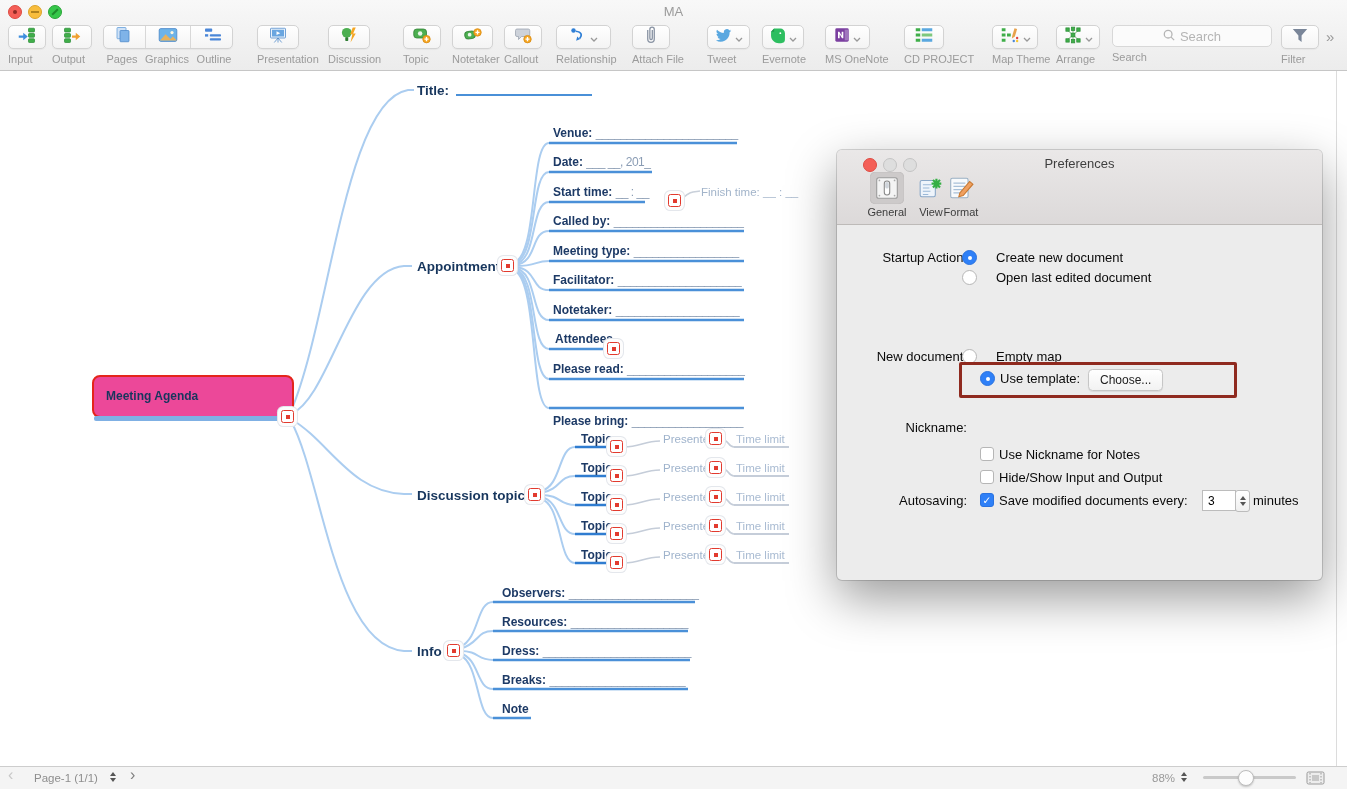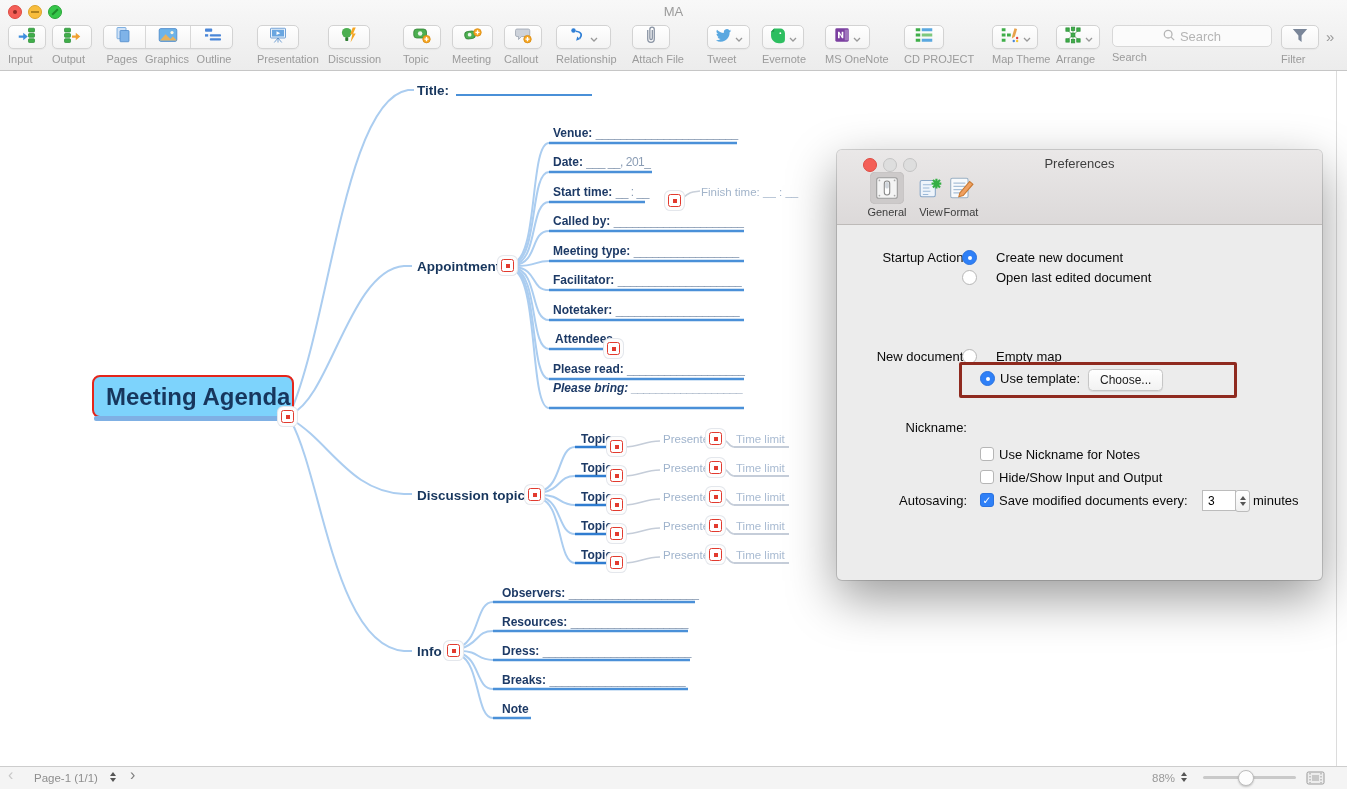--- a/index.html
+++ b/index.html
@@ -26,22 +26,22 @@
   .glabels span{position:absolute;transform:translateX(-50%);font-size:11px;color:#9b9b9b;white-space:nowrap;top:4px;}
   .sfield{height:20px;border:1px solid #d8d8d8;border-radius:5px;background:#fbfbfb;
           display:flex;align-items:center;justify-content:center;gap:5px;color:#b5b5b5;font-size:13px;}
   .chev{display:inline-block;}
   .ovf{position:absolute;top:28px;font-size:15px;color:#9a9a9a;}
   
   .canvas{position:absolute;top:70px;left:0;width:1347px;height:696px;background:#fff;z-index:1;}
   svg.lines{position:absolute;top:0;left:0;pointer-events:none;z-index:2;}
   .vedge{position:absolute;left:1336px;top:70px;width:1px;height:696px;background:#dcdcdc;z-index:3;}
   .root{position:absolute;left:92px;top:375px;width:186px;height:39px;z-index:4;
-        border:2.5px solid #e4251b;border-radius:8px;background:#7dd3fc;
-        font-size:24px;font-weight:bold;color:#17365d;line-height:39px;padding-left:12px;}
+        border:2.5px solid #e4251b;border-radius:8px;background:#ec4899;
+        font-size:12px;font-weight:bold;color:#17365d;line-height:39px;padding-left:12px;}
   .root::after{content:"";position:absolute;left:0px;right:-3px;bottom:-5px;height:5px;background:#7fb0e4;border-radius:2px;}
   .blabel{position:absolute;z-index:4;font-weight:bold;color:#17365d;font-size:13.5px;white-space:nowrap;}
   .sub{position:absolute;z-index:4;font-size:12px;white-space:nowrap;}
   .sub .t{font-weight:bold;color:#1d3a66;}
   .sub .b{color:#8a9cb4;letter-spacing:-.5px;}
   .gtxt{position:absolute;z-index:4;font-size:11.5px;color:#9fb3cc;white-space:nowrap;}
   .mk{position:absolute;z-index:5;width:11px;height:11px;background:#fff;border:1.5px solid #e23a2e;border-radius:2.5px;
       box-shadow:0 0 0 3px rgba(255,255,255,.9),0 0 0 4px #e4e7ec;}
   .mk::after{content:"";position:absolute;left:3.5px;top:3.5px;width:4px;height:4px;background:#e23a2e;}
   
@@ -199,21 +199,21 @@
 
     <div class="tool" style="left:452px;width:41px;">
       <div class="tbtn">
         <span><svg width="20" height="18" viewBox="0 0 24 24">
               <rect x="1" y="7" width="14" height="10" rx="4" fill="#4caf50" stroke="#2e7d32" transform="rotate(-8 8 12)"></rect>
               <circle cx="7.5" cy="11.5" r="2.5" fill="#eaf7ea"></circle>
               <circle cx="18" cy="8.5" r="5" fill="#f5a623" stroke="#d88a10"></circle>
               <path d="M18 5.8 v5.4 M15.3 8.5 h5.4" stroke="#fff" stroke-width="1.8"></path>
             </svg></span>
       </div>
-      <div class="tlbl">Meeting</div>
+      <div class="tlbl">Notetaker</div>
     </div>
 
     <div class="tool" style="left:504px;width:38px;">
       <div class="tbtn">
         <span><svg width="20" height="18" viewBox="0 0 24 24">
               <path d="M4 4 h15 a2 2 0 0 1 2 2 v6 a2 2 0 0 1 -2 2 h-9 l-4 4 v-4 h-2 a2 2 0 0 1 -2 -2 v-6 a2 2 0 0 1 2 -2z" fill="#cdd2da" stroke="#9aa2ae"></path>
               <circle cx="18" cy="17.5" r="5" fill="#f5a623" stroke="#d88a10"></circle>
               <path d="M18 14.8 v5.4 M15.3 17.5 h5.4" stroke="#fff" stroke-width="1.8"></path>
             </svg></span>
       </div>
@@ -461,21 +461,21 @@
 
   <div class="sub" style="left:553px;top:126px;"><span class="t">Venue: </span><span class="b">_______________________</span></div>
   <div class="sub" style="left:553px;top:155px;"><span class="t">Date: </span><span class="b">___ __, 201_</span></div>
   <div class="sub" style="left:553px;top:185px;"><span class="t">Start time: </span><span class="b">__ : __</span></div>
   <div class="sub" style="left:553px;top:214px;"><span class="t">Called by: </span><span class="b">_____________________</span></div>
   <div class="sub" style="left:553px;top:244px;"><span class="t">Meeting type: </span><span class="b">_________________</span></div>
   <div class="sub" style="left:553px;top:273px;"><span class="t">Facilitator: </span><span class="b">____________________</span></div>
   <div class="sub" style="left:553px;top:303px;"><span class="t">Notetaker: </span><span class="b">____________________</span></div>
   <div class="sub" style="left:555px;top:332px;"><span class="t">Attendees</span></div>
   <div class="sub" style="left:553px;top:362px;"><span class="t">Please read: </span><span class="b">___________________</span></div>
-  <div class="sub" style="left:553px;top:381px;font-style:italic;"><span class="t">Please bring: </span><span class="b">__________________</span></div>
+  <div class="sub" style="left:553px;top:414px;"><span class="t">Please bring: </span><span class="b">__________________</span></div>
 
   <div class="gtxt" style="left:701px;top:186px;color:#a2b4ca;"><span>Finish time: </span><span>__ : __</span></div>
 
   <div class="sub" style="left:581px;top:432px;"><span class="t">Topic</span></div>
   <div class="gtxt" style="left:663px;top:433px;">Presenter</div>
   <div class="gtxt" style="left:736px;top:433px;color:#a9bbd2;">Time limit</div>
   <div class="sub" style="left:581px;top:461px;"><span class="t">Topic</span></div>
   <div class="gtxt" style="left:663px;top:462px;">Presenter</div>
   <div class="gtxt" style="left:736px;top:462px;color:#a9bbd2;">Time limit</div>
   <div class="sub" style="left:581px;top:490px;"><span class="t">Topic</span></div>

